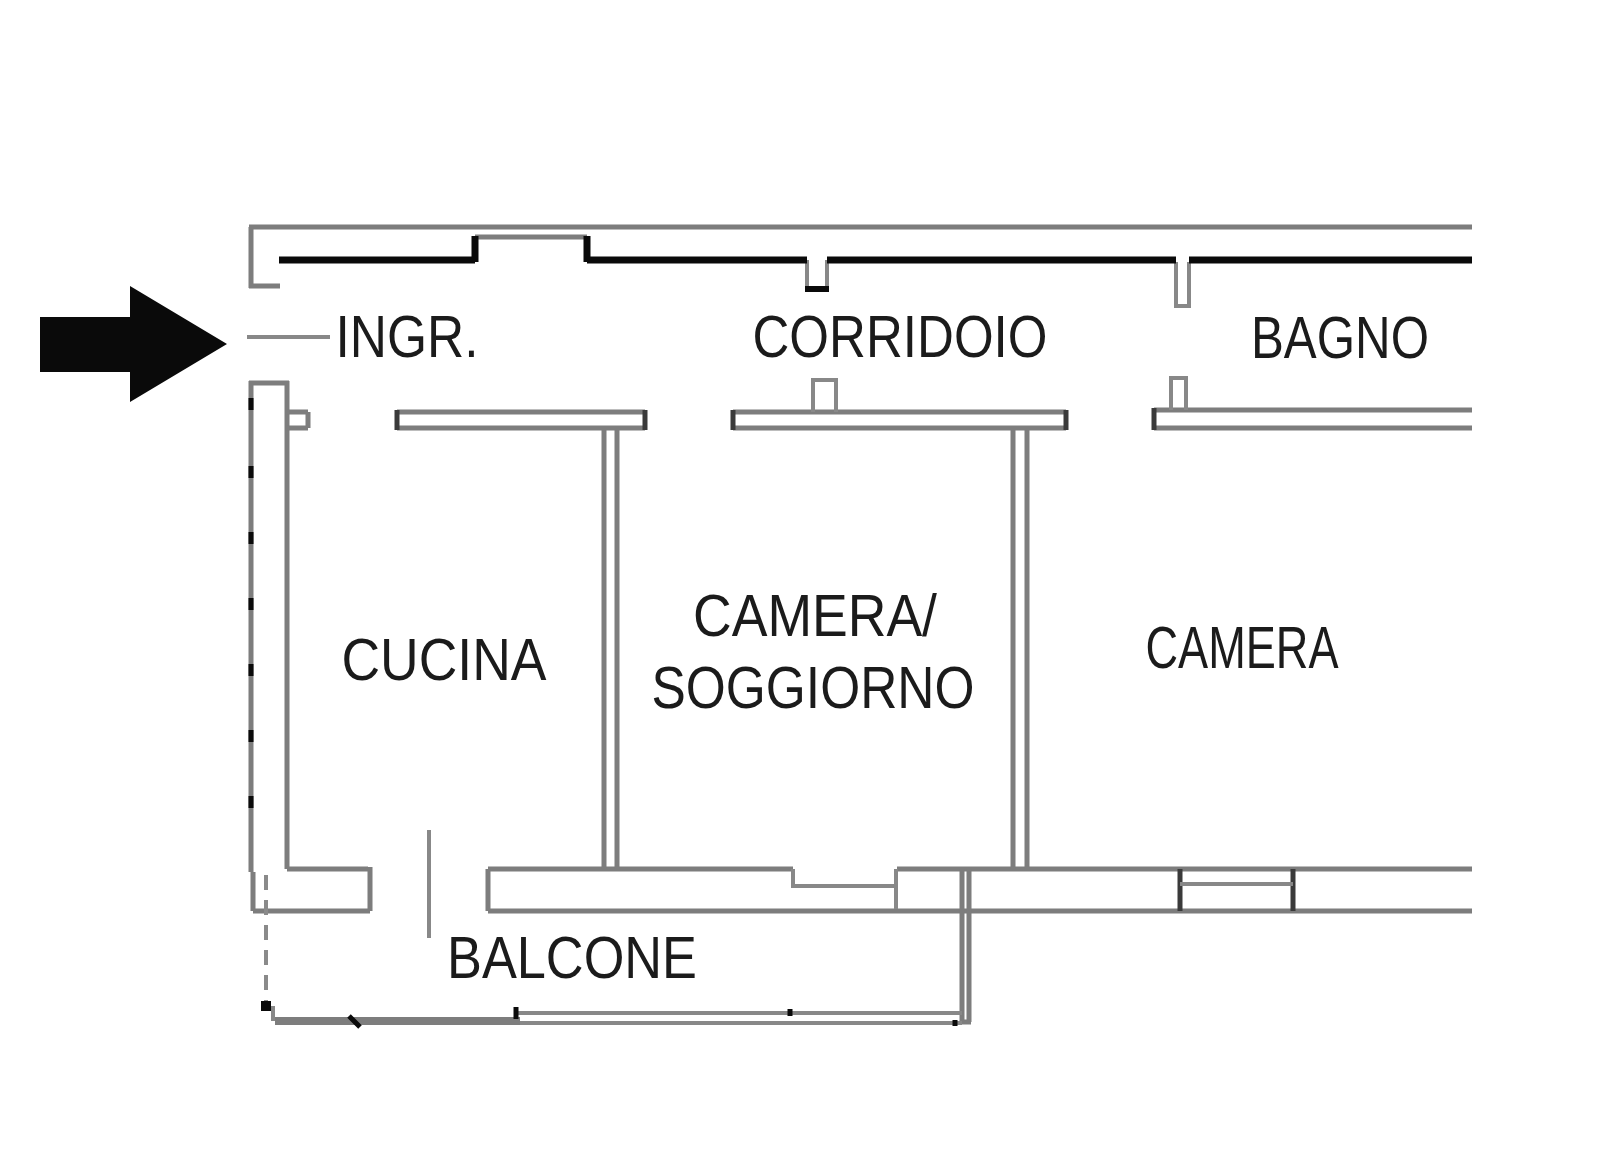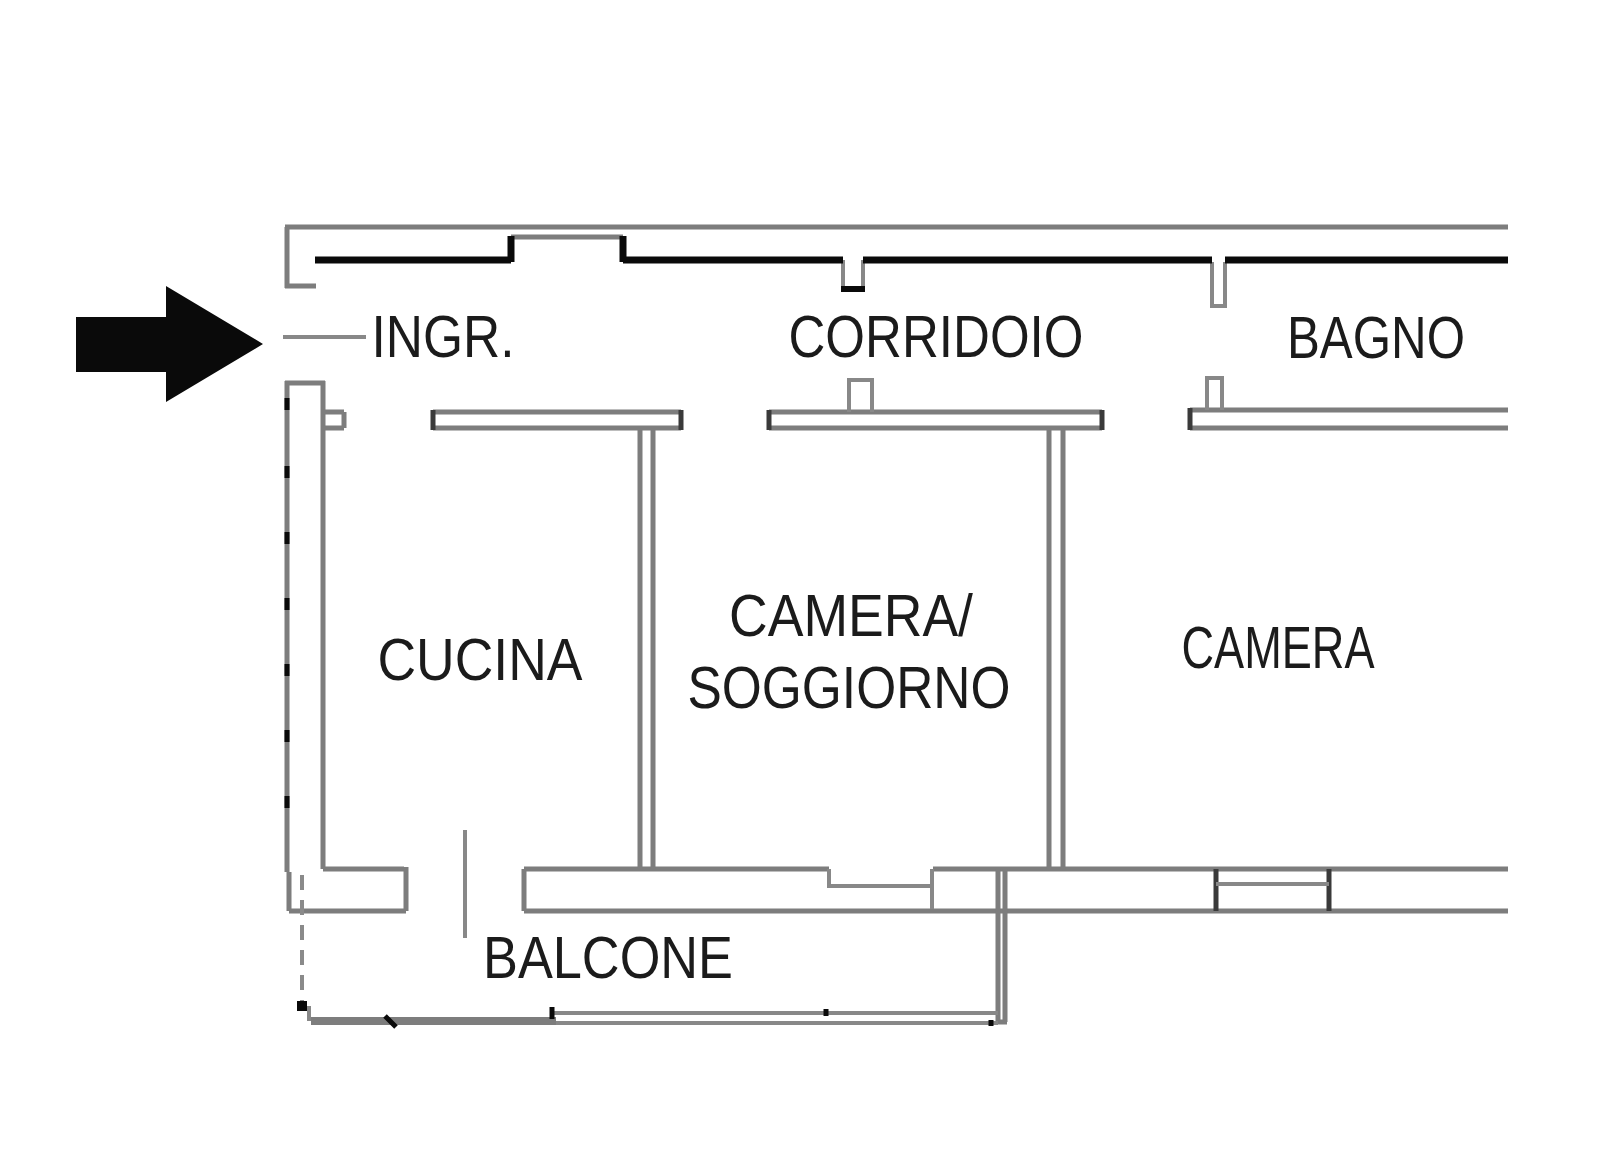--- a/index.html
+++ b/index.html
@@ -1,16 +1,16 @@
 <!DOCTYPE html>
 <html><head>
 <meta charset="utf-8">
 <style>
   html,body{margin:0;padding:0;background:#ffffff;}
-  .stage{position:relative;width:1472px;height:1168px;background:#ffffff;overflow:hidden;padding-left:36px;}
+  .stage{position:relative;width:1472px;height:1168px;background:#ffffff;overflow:hidden;}
   svg{display:block;}
   .wall{stroke:#7d7d7d;stroke-width:5;fill:none;}
   .wallThin{stroke:#888888;stroke-width:4;fill:none;}
   .wallDark{stroke:#3a3a3a;stroke-width:5;fill:none;}
   .wallBlack{stroke:#0a0a0a;stroke-width:7;fill:none;}
   .capBlack{stroke:#0a0a0a;stroke-width:6;fill:none;}
   .dashBoundary{stroke:#8a8a8a;stroke-width:4;fill:none;stroke-dasharray:15 10;}
   .railThick{stroke:#7d7d7d;stroke-width:8;fill:none;}
   .blackMark{stroke:#0a0a0a;stroke-width:5;fill:none;}
   text{font-family:"Liberation Sans","DejaVu Sans",sans-serif;font-size:60px;font-weight:400;}

